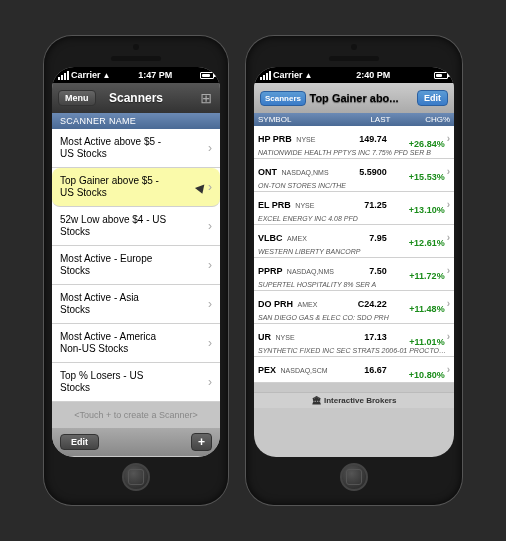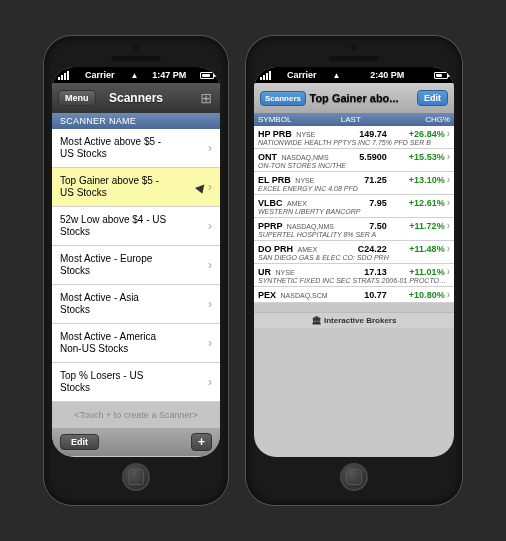--- a/index.html
+++ b/index.html
@@ -38,21 +38,21 @@
       background: #000;
       color: #fff;
       font-size: 9px;
       font-weight: 600;
       display: flex;
       justify-content: space-between;
       align-items: center;
       padding: 2px 6px;
       height: 16px;
     }
-    .status-left { display: flex; align-items: center; gap: 16px; }
+    .status-left { display: flex; align-items: center; gap: 2px; }
     .status-right { display: flex; align-items: center; gap: 2px; }
     .signal-bars { display: flex; gap: 1px; align-items: flex-end; }
     .signal-bars span {
       background: #fff;
       width: 2px;
       display: inline-block;
     }
     .battery-icon {
       border: 1px solid #fff;
       border-radius: 1px;
@@ -201,21 +201,21 @@
     .stock-header {
       display: flex;
       background: linear-gradient(to bottom, #6b8ab5, #4a6a95);
       color: #fff;
       font-size: 8px;
       font-weight: 400;
       padding: 2px 4px;
       text-transform: uppercase;
     }
     .stock-header .col-symbol { flex: 2.5; }
-    .stock-header .col-last { flex: 1.5; }
+    .stock-header .col-last { flex: 1.5; text-align: right; }
     .stock-header .col-chg { flex: 1.8; text-align: right; }
 
     .stock-row {
       border-bottom: 1px solid #d0d0d0;
       padding: 2px 4px;
       background: #fff;
       cursor: pointer;
     }
     .stock-row-main {
       display: flex;
@@ -228,21 +228,21 @@
       color: #555;
       font-style: italic;
       white-space: nowrap;
       overflow: hidden;
       text-overflow: ellipsis;
       max-width: 195px;
     }
     .col-symbol-val { flex: 2.5; color: #000; font-weight: 700; }
     .col-exchange { font-size: 7px; color: #555; font-weight: 400; margin-left: 2px; }
     .col-last-val { flex: 1.5; text-align: right; color: #000; }
-    .col-chg-val { flex: 1.8; text-align: right; color: #1a8c1a; font-size: 9px; }
+    .col-chg-val { flex: 1.8; text-align: right; color: #1a8c1a; font-size: 9px; margin-top: 11px; }
     .chevron-sm { color: #aaa; font-size: 10px; margin-left: 2px; }
 
     .ib-footer {
       background: #d0d0d0;
       text-align: center;
       padding: 3px;
       font-size: 7px;
       color: #555;
       border-top: 1px solid #bbb;
       margin-top: 9px;
@@ -330,21 +330,21 @@
 
       <div class="scanner-header">Scanner Name</div>
 
       <div class="scanner-list">
 
         <div class="scanner-item" style="position:relative;">
           <span class="scanner-item-text">Most Active above $5 - US Stocks</span>
           <span class="chevron">›</span>
         </div>
 
-        <div class="scanner-item highlighted" style="position:relative;">
+        <div class="scanner-item highlighted" style="position:relative;border-radius:8px;">
           <span class="scanner-item-text">Top Gainer above $5 - US Stocks</span>
           <span class="chevron">›</span>
           <div class="cursor-arrow"></div>
         </div>
 
         <div class="scanner-item">
           <span class="scanner-item-text">52w Low above $4 - US Stocks</span>
           <span class="chevron">›</span>
         </div>
 
@@ -489,21 +489,21 @@
             <span class="col-last-val">17.13</span>
             <span class="col-chg-val">+11.01%</span>
             <span class="chevron-sm">›</span>
           </div>
           <div class="stock-row-sub">SYNTHETIC FIXED INC SEC STRATS 2006-01 PROCTOR &amp; GAMBLE</div>
         </div>
 
         <div class="stock-row">
           <div class="stock-row-main">
             <span class="col-symbol-val">PEX <span class="col-exchange">NASDAQ,SCM</span></span>
-            <span class="col-last-val">10.77</span>
+            <span class="col-last-val">16.67</span>
             <span class="col-chg-val">+10.80%</span>
             <span class="chevron-sm">›</span>
           </div>
         </div>
 
       </div>
 
       <div class="ib-footer">
         <span class="ib-logo">🏛 <span>Interactive Brokers</span></span>
       </div>

